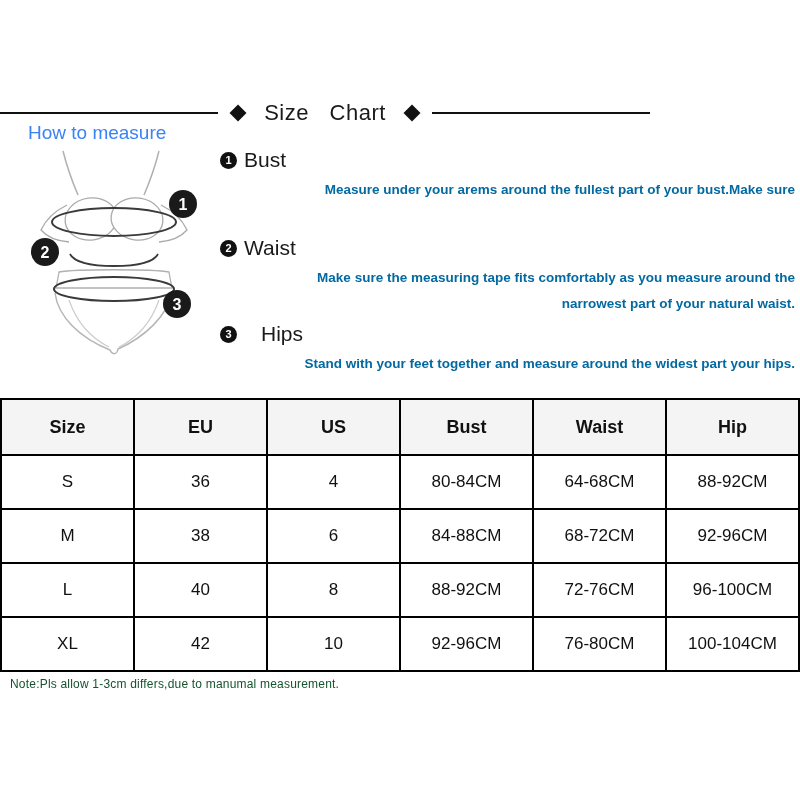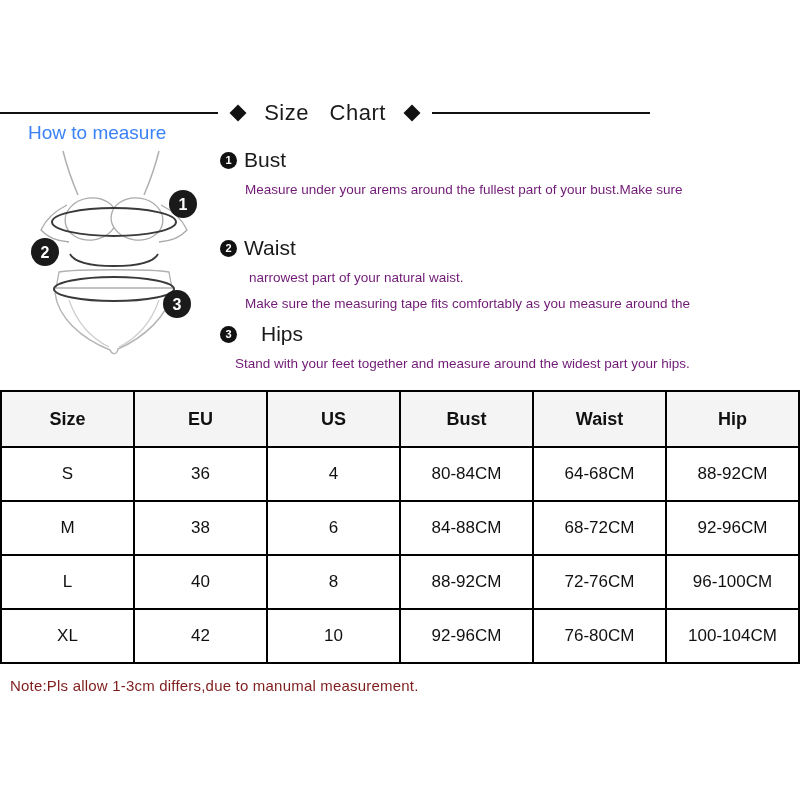--- a/index.html
+++ b/index.html
@@ -31,37 +31,37 @@
   
   .instr { position:absolute; left:220px; width:575px; }
   .instr-head { display:flex; align-items:center; height:28px; }
   .num-badge {
     width:17px; height:17px; border-radius:50%; background:#111; color:#fff;
     font-size:11px; font-weight:700; display:inline-flex; align-items:center;
     justify-content:center; flex:0 0 auto;
   }
   .instr-label { font-size:21px; color:#1a1a1a; margin-left:7px; }
   .instr-body { margin-top:3px; padding-left:25px; }
-  .instr-line { font-size:13.5px; font-weight:400; color:#701a75; line-height:26px; white-space:nowrap; }
+  .instr-line { font-size:13.5px; font-weight:700; color:#0369a1; line-height:26px; white-space:nowrap;text-align:right; }
   .instr-hips .instr-body { padding-left:15px; }
   
-  .table-wrap { position:absolute; left:0; top:390px; width:800px; }
+  .table-wrap { position:absolute; left:0; top:398px; width:800px; }
   table.size-table {
     width:800px; border-collapse:collapse; table-layout:fixed;
   }
   .size-table th, .size-table td {
     border:2px solid #000; text-align:center; vertical-align:middle;
   }
   .size-table th {
     height:56px; background:#f4f4f4; font-size:18px; font-weight:700; color:#111;
   }
   .size-table td { height:54px; font-size:17px; font-weight:400; color:#111; }
   
   .note {
-    position:absolute; left:10px; top:677px; font-size:15px; color:#7f1d1d;
+    position:absolute; left:10px; top:677px; font-size:12px; color:#14532d;
     letter-spacing:0.2px;
   }
 </style>
 </head>
 <body>
 
 <div class="screen">
 
   <div class="divider">
     <span class="d-line"></span>
@@ -119,22 +119,22 @@
       <div class="instr-line">Measure under your arems around the fullest part of your bust.Make sure</div>
     </div>
   </section>
 
   <section class="instr" style="top:234px">
     <div class="instr-head">
       <span class="num-badge">2</span>
       <span class="instr-label">Waist</span>
     </div>
     <div class="instr-body">
+      <div class="instr-line">Make sure the measuring tape fits comfortably as you measure around the</div>
       <div class="instr-line" style="padding-left:4px">narrowest part of your natural waist.</div>
-      <div class="instr-line">Make sure the measuring tape fits comfortably as you measure around the</div>
     </div>
   </section>
 
   <section class="instr instr-hips" style="top:320px">
     <div class="instr-head">
       <span class="num-badge">3</span>
       <span class="instr-label" style="margin-left:24px">Hips</span>
     </div>
     <div class="instr-body">
       <div class="instr-line">Stand with your feet together and measure around the widest part your hips.</div>

